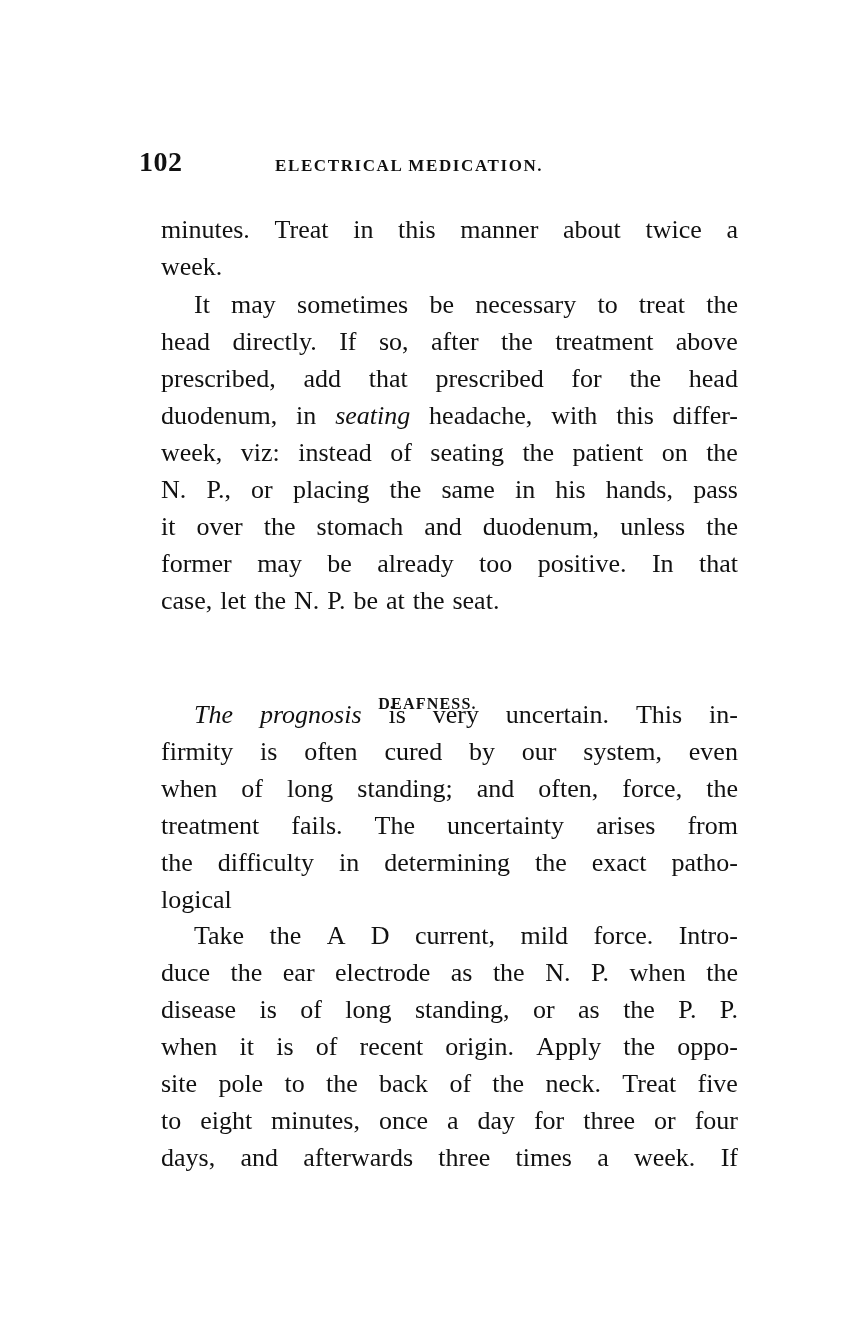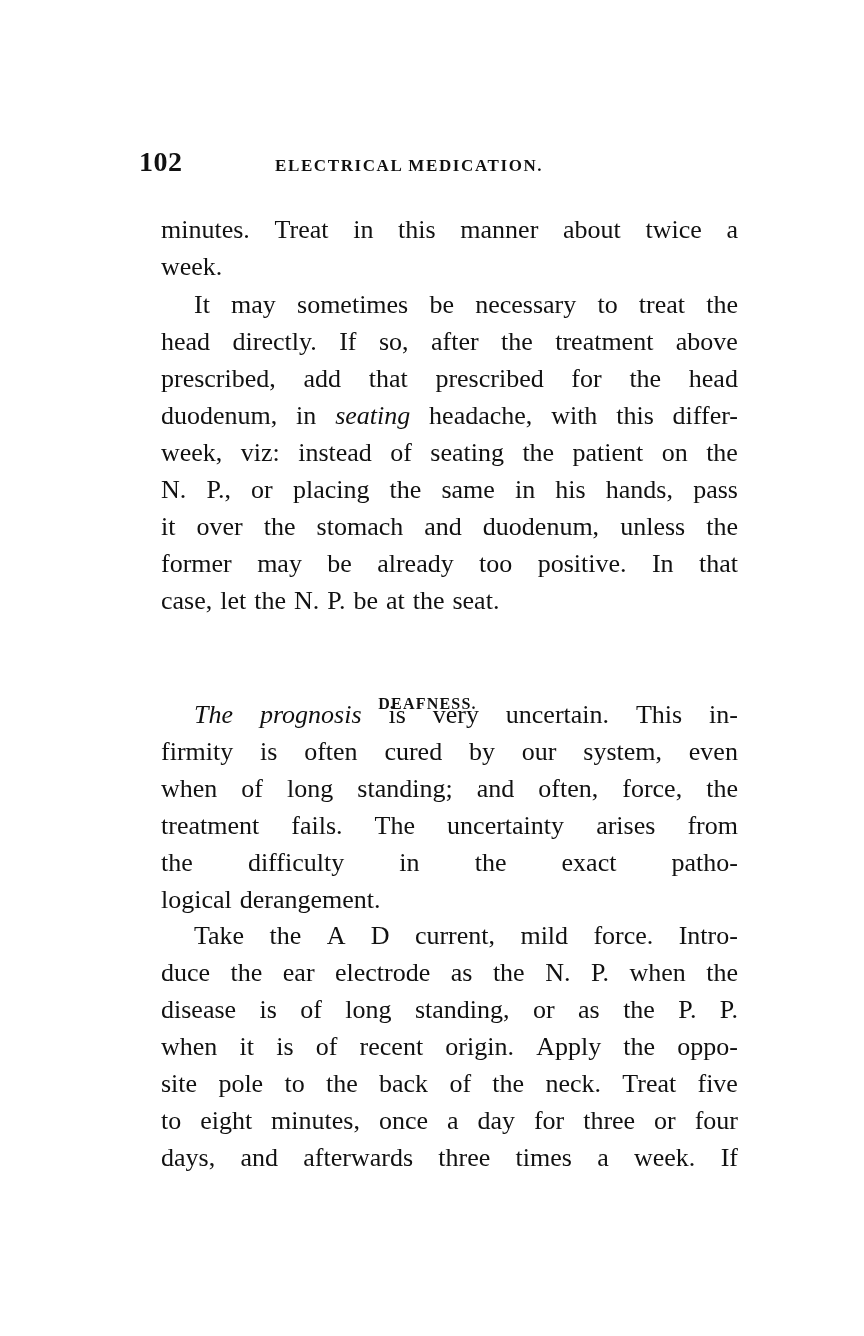--- a/index.html
+++ b/index.html
@@ -235,27 +235,27 @@
         <span class="w">fails.</span>
         <span class="w">The</span>
         <span class="w">uncertainty</span>
         <span class="w">arises</span>
         <span class="w">from</span>
       </div>
       <div class="jline">
         <span class="w">the</span>
         <span class="w">difficulty</span>
         <span class="w">in</span>
+        <span class="w">determining</span>
         <span class="w">the</span>
         <span class="w">exact</span>
         <span class="w">patho-</span>
       </div>
       <div class="jline last">
         <span class="w">logical</span>
-        <span class="w">derangement.</span>
       </div>
     </div>
   <div class="text-block" style="top:917px;">
       <div class="jline indent">
         <span class="w">Take</span>
         <span class="w">the</span>
         <span class="w">A</span>
         <span class="w">D</span>
         <span class="w">current,</span>
         <span class="w">mild</span>

